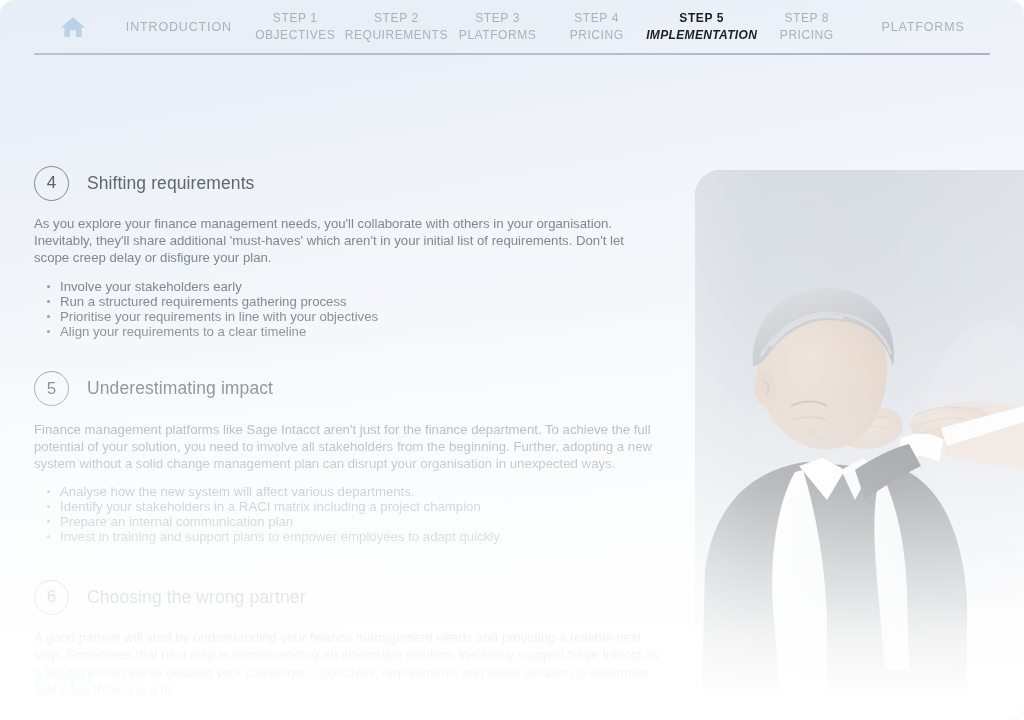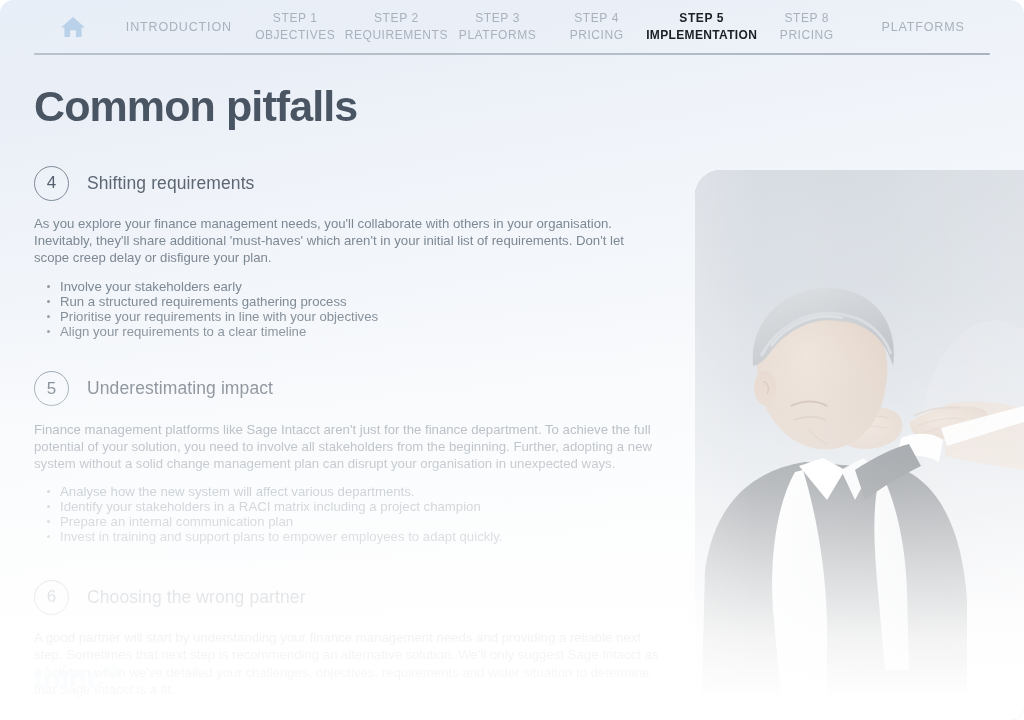--- a/index.html
+++ b/index.html
@@ -76,21 +76,21 @@
     display: block;
     margin-top: 3px;
     white-space: nowrap;
   }
   .nav-item.single .nav-top {
     font-size: 12.5px;
     letter-spacing: 0.85px;
   }
   .nav-item.active { color: #1b1f24; }
   .nav-item.active .nav-top { font-weight: bold; }
-  .nav-item.active .nav-sub { font-weight: bold; letter-spacing: 0.35px; }
+  .nav-item.active .nav-sub { font-weight: bold; letter-spacing: 0.35px; font-style: italic; }
 
   
   .page-title {
     position: absolute;
     left: 34px;
     top: 82px;
     font-size: 43px;
     font-weight: bold;
     letter-spacing: -0.9px;
     color: #4a5563;
@@ -284,21 +284,20 @@
       </div>
 
       <div class="nav-item single wide">
         <span class="nav-top">PLATFORMS</span>
       </div>
 
     </div>
     <div class="nav-rule"></div>
   </div>
 
-  <div class="page-title">Common pitfalls</div>
 
   <div class="photo-panel">
     <svg class="photo-art" viewBox="0 0 329 550" preserveAspectRatio="xMidYMid slice">
       <defs>
         <linearGradient id="bgGrad" x1="0" y1="0" x2="0.3" y2="1">
           <stop offset="0%" stop-color="#c3cad4"></stop>
           <stop offset="45%" stop-color="#cdd4dc"></stop>
           <stop offset="100%" stop-color="#dfe4ea"></stop>
         </linearGradient>
         <radialGradient id="skinG" cx="0.4" cy="0.35" r="0.8">

